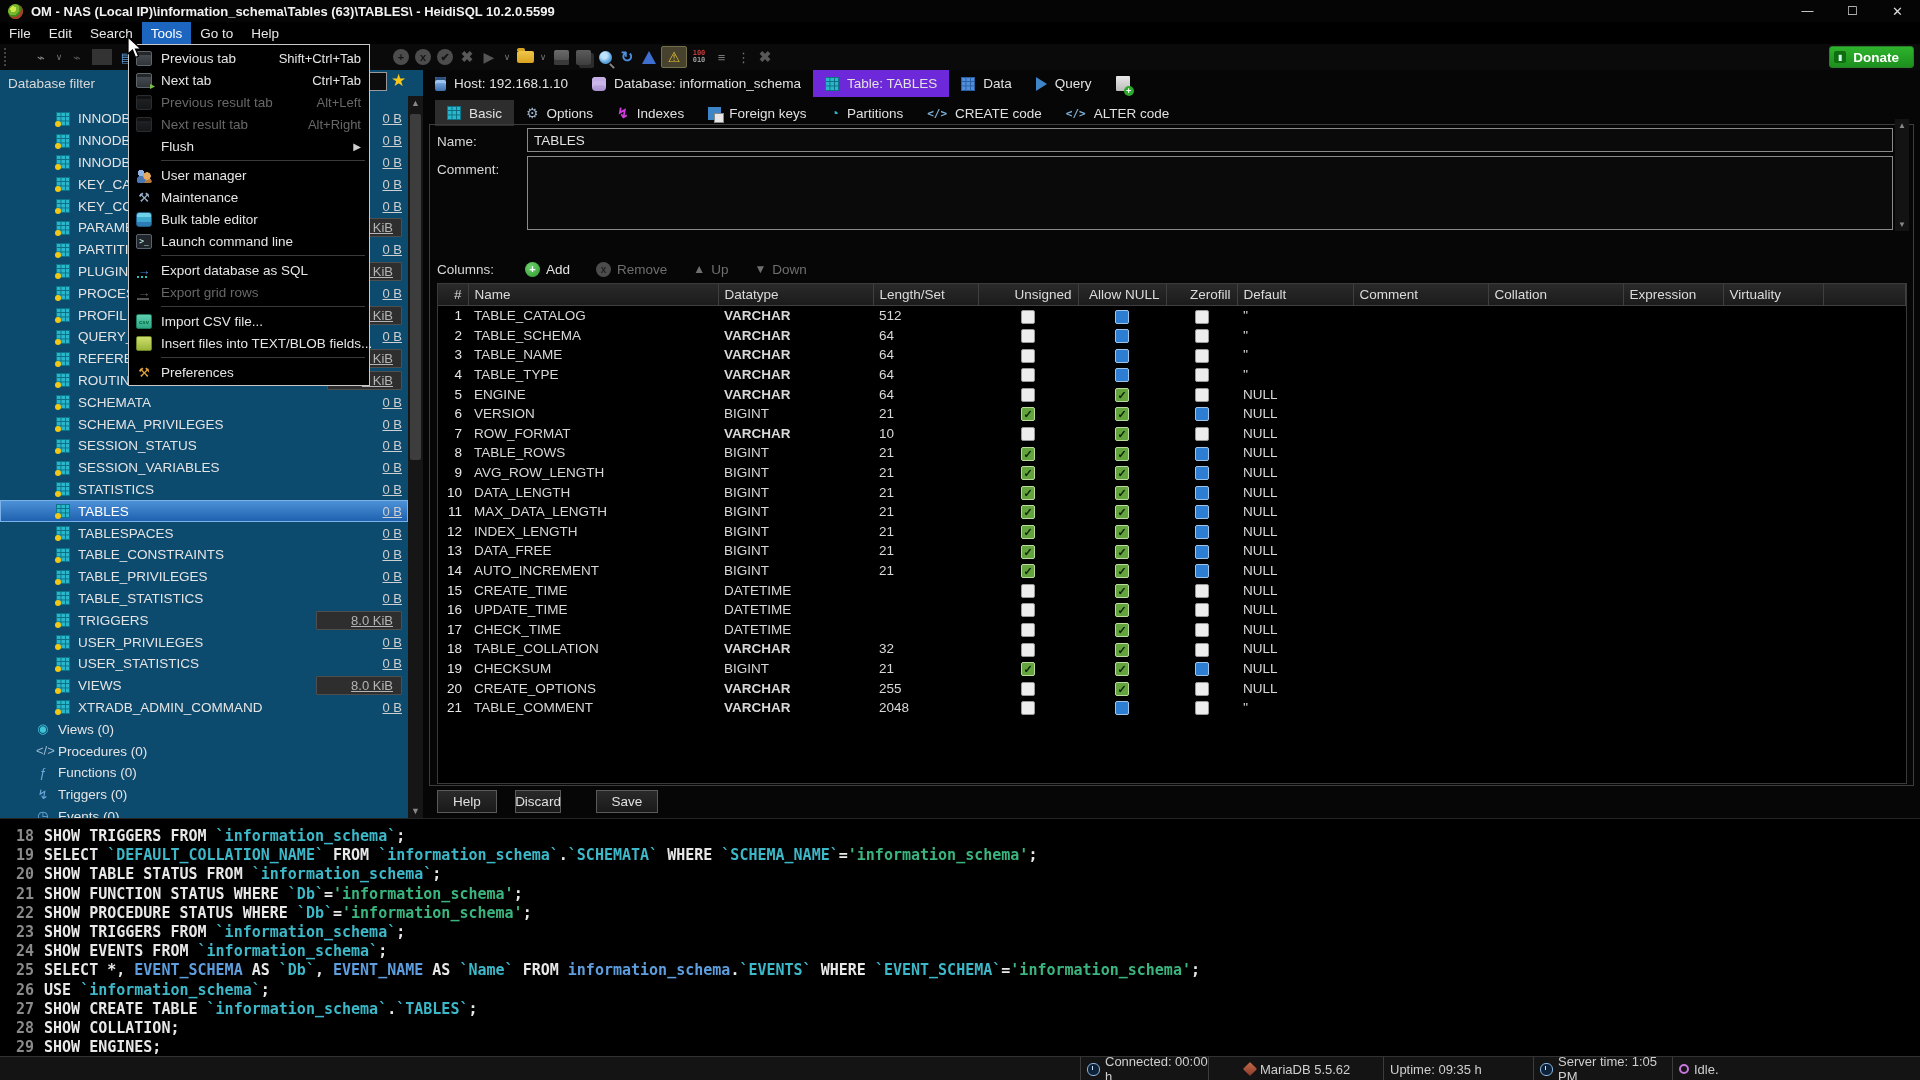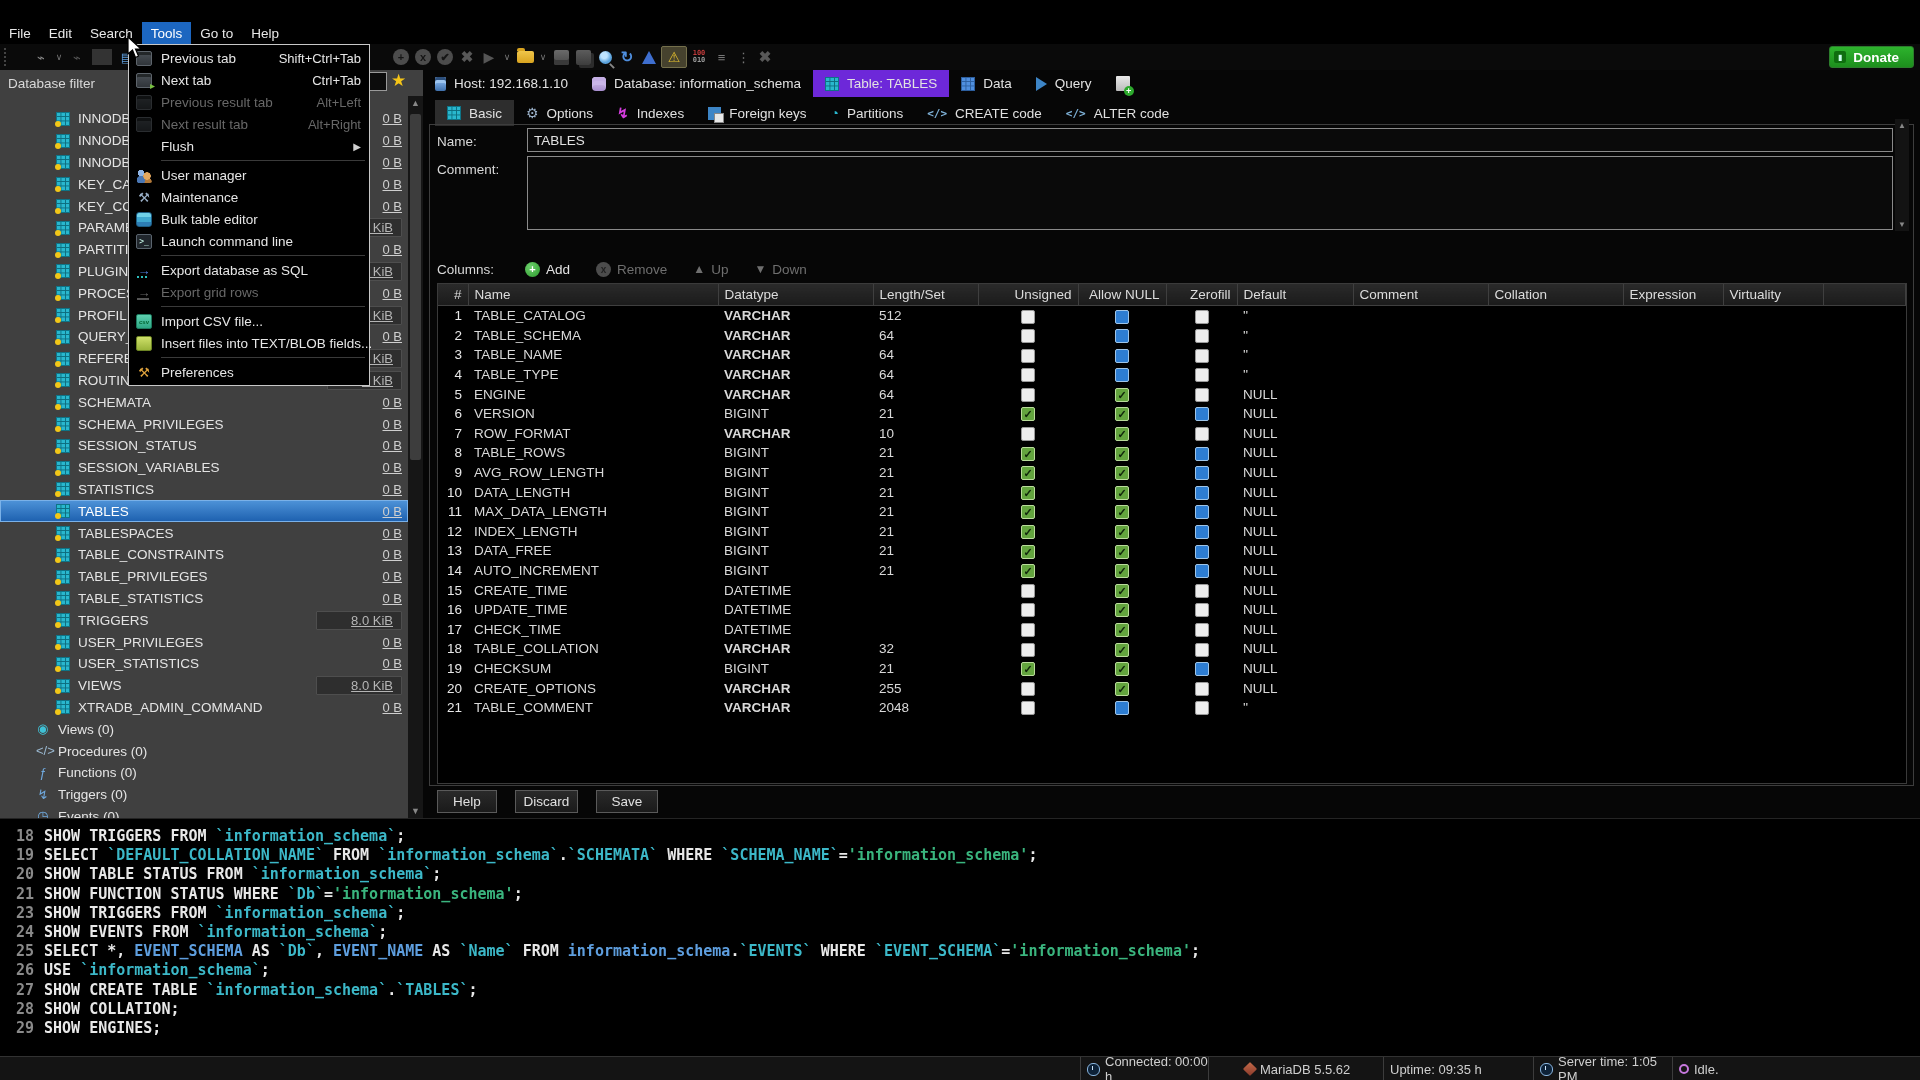--- a/index.html
+++ b/index.html
@@ -46,21 +46,21 @@
   .tb-bin{font-family:"DejaVu Sans Mono",monospace;font-size:7px;line-height:7px;color:#c23b3b;font-weight:bold;text-align:left;}
   .tb-lines{color:#777;font-size:13px;letter-spacing:-1px;}
   #donate{margin-left:auto;margin-right:6px;height:20px;display:flex;align-items:center;background:linear-gradient(#2db32d,#1d8f1d);
     border:1px solid #2c7d2c;border-radius:3px;padding:0 14px 0 4px;}
   #donate .heart{width:12px;height:12px;background:#0f6e0f;border-radius:2px;margin-right:7px;
     display:flex;align-items:center;justify-content:center;color:#cfe;font-size:8px;}
   #donate .lbl{color:#fff;font-weight:bold;font-size:13.5px;}
 
   
   #content{position:absolute;left:0;top:70px;width:1920px;height:748px;background:#000;}
-  #sidebar{position:absolute;left:0;top:0;width:423px;height:748px;background:#404040;overflow:hidden;border-right:1px solid #1d1d1d;}
+  #sidebar{position:absolute;left:0;top:0;width:423px;height:748px;background:#0c4a6e;overflow:hidden;border-right:1px solid #1d1d1d;}
   #sb-header{position:absolute;left:0;top:2px;width:423px;height:22px;display:flex;align-items:center;}
   #sb-filter-label{color:#d8d8d8;font-size:13.5px;margin-left:8px;}
   #sb-box{position:absolute;left:368px;top:2px;width:17px;height:17px;background:#0c0c0c;border:1px solid #9a9a9a;}
   #sb-star{position:absolute;left:391px;top:0px;color:#f5c518;font-size:17px;}
   #tree{position:absolute;left:0;top:26px;width:408px;height:722px;overflow:hidden;padding-top:12px;box-sizing:border-box;}
   .trow{height:21.8px;display:flex;align-items:center;position:relative;}
   .trow .t-icon{width:14px;height:14px;margin-left:56px;margin-right:8px;flex:none;position:relative;
     background:#29b7ce;border:1px solid #0e7487;box-sizing:border-box;
     background-image:linear-gradient(#0c6c7e 1px,transparent 1px),linear-gradient(90deg,#0c6c7e 1px,transparent 1px);
     background-size:4.5px 4.5px;background-position:-1px 3px;}
@@ -143,21 +143,21 @@
   .def-val{color:#c8c8c8;}
   .cb{display:inline-block;width:14px;height:14px;border-radius:2px;box-sizing:border-box;vertical-align:middle;
     font-size:11px;line-height:12px;font-weight:bold;text-align:center;}
   .cb-off{background:#ededed;border:1px solid #9a9a9a;}
   .cb-on{background:#63a43e;border:1px solid #b9dc9a;color:#10260a;}
   .cb-blue{background:#2d7dd2;border:1px solid #9fc5e8;}
 
   .footbtn{position:absolute;top:720px;height:23px;background:linear-gradient(#2a2a2a,#1a1a1a);border:1px solid #5a5a5a;
     color:#e0e0e0;font-size:13.5px;display:flex;align-items:center;justify-content:center;box-sizing:border-box;}
   #btn-help{left:14px;width:60px;}
-  #btn-discard{left:92px;width:63px;}
+  #btn-discard{left:92px;width:46px;}
   #btn-save{left:173px;width:62px;}
 
   
   #tools-menu{position:absolute;left:128px;top:44px;width:240px;background:#000;border:1px solid #c8c8c8;z-index:50;padding:2px 0;}
   .pm-item{height:22px;display:flex;align-items:center;padding:0 8px 0 6px;color:#e6e6e6;font-size:13.5px;white-space:nowrap;}
   .pm-item.disabled{color:#686868;}
   .pm-icon{width:18px;height:17px;margin-right:8px;flex:none;display:flex;align-items:center;justify-content:center;}
   .pm-label{flex:1;}
   .pm-shortcut{margin-left:14px;font-size:13px;}
   .pm-sub{color:#cfcfcf;font-size:10px;margin-left:8px;}
@@ -205,20 +205,29 @@
   .st-clock{width:11px;height:11px;border-radius:6px;background:#0d2238;border:1px solid #8ab6e0;position:relative;flex:none;}
   .st-clock::after{content:"";position:absolute;left:4px;top:2px;width:1px;height:4px;background:#cfe4f8;}
   .st-mariadb{width:10px;height:10px;background:linear-gradient(135deg,#c46a4a,#8a3a2a);transform:rotate(45deg);flex:none;border-radius:1px;}
   .st-idle{width:10px;height:10px;border-radius:6px;border:2px solid #c678dd;box-sizing:border-box;flex:none;}
 </style>
 </head>
 <body>
 
 <div id="app">
 
+  <div id="titlebar">
+    <span class="app-icon"></span>
+    <span id="title-text">OM - NAS (Local IP)\information_schema\Tables (63)\TABLES\ - HeidiSQL 10.2.0.5599</span>
+    <div id="win-controls">
+        <div class="winbtn">—</div>
+        <div class="winbtn">☐</div>
+        <div class="winbtn close">✕</div>
+      </div>
+  </div>
 
   <div id="menubar">
       <div class="menu-item">File</div>
       <div class="menu-item">Edit</div>
       <div class="menu-item">Search</div>
       <div class="menu-item active">Tools</div>
       <div class="menu-item">Go to</div>
       <div class="menu-item">Help</div>
     </div>
 
@@ -1009,20 +1018,21 @@
 
   <svg id="cursor" width="20" height="24" viewBox="0 0 20 24">
     <polygon points="2,1 2,18 6.5,14 9.5,21.5 12.5,20 9.5,13 15,13" fill="#fff" stroke="#000" stroke-width="1.2"></polygon>
   </svg>
 
   <div id="sqllog">
       <div class="logline"><span class="lnum">18</span><span class="tk-k">SHOW TRIGGERS FROM </span><span class="tk-i">`information_schema`</span><span class="tk-k">;</span></div>
       <div class="logline"><span class="lnum">19</span><span class="tk-k">SELECT </span><span class="tk-i">`DEFAULT_COLLATION_NAME`</span><span class="tk-k"> FROM </span><span class="tk-i">`information_schema`</span><span class="tk-k">.</span><span class="tk-i">`SCHEMATA`</span><span class="tk-k"> WHERE </span><span class="tk-i">`SCHEMA_NAME`</span><span class="tk-k">=</span><span class="tk-s">'information_schema'</span><span class="tk-k">;</span></div>
       <div class="logline"><span class="lnum">20</span><span class="tk-k">SHOW TABLE STATUS FROM </span><span class="tk-i">`information_schema`</span><span class="tk-k">;</span></div>
       <div class="logline"><span class="lnum">21</span><span class="tk-k">SHOW FUNCTION STATUS WHERE </span><span class="tk-i">`Db`</span><span class="tk-k">=</span><span class="tk-s">'information_schema'</span><span class="tk-k">;</span></div>
+      <div class="logline"><span class="lnum">22</span><span class="tk-k">SHOW PROCEDURE STATUS WHERE </span><span class="tk-i">`Db`</span><span class="tk-k">=</span><span class="tk-s">'information_schema'</span><span class="tk-k">;</span></div>
       <div class="logline"><span class="lnum">23</span><span class="tk-k">SHOW TRIGGERS FROM </span><span class="tk-i">`information_schema`</span><span class="tk-k">;</span></div>
       <div class="logline"><span class="lnum">24</span><span class="tk-k">SHOW EVENTS FROM </span><span class="tk-i">`information_schema`</span><span class="tk-k">;</span></div>
       <div class="logline"><span class="lnum">25</span><span class="tk-k">SELECT *, </span><span class="tk-b">EVENT_SCHEMA</span><span class="tk-k"> AS </span><span class="tk-i">`Db`</span><span class="tk-k">, </span><span class="tk-b">EVENT_NAME</span><span class="tk-k"> AS </span><span class="tk-i">`Name`</span><span class="tk-k"> FROM </span><span class="tk-b">information_schema</span><span class="tk-k">.</span><span class="tk-i">`EVENTS`</span><span class="tk-k"> WHERE </span><span class="tk-i">`EVENT_SCHEMA`</span><span class="tk-k">=</span><span class="tk-s">'information_schema'</span><span class="tk-k">;</span></div>
       <div class="logline"><span class="lnum">26</span><span class="tk-k">USE </span><span class="tk-i">`information_schema`</span><span class="tk-k">;</span></div>
       <div class="logline"><span class="lnum">27</span><span class="tk-k">SHOW CREATE TABLE </span><span class="tk-i">`information_schema`</span><span class="tk-k">.</span><span class="tk-i">`TABLES`</span><span class="tk-k">;</span></div>
       <div class="logline"><span class="lnum">28</span><span class="tk-k">SHOW COLLATION;</span></div>
       <div class="logline"><span class="lnum">29</span><span class="tk-k">SHOW ENGINES;</span></div>
     </div>
 
   <div id="statusbar">

